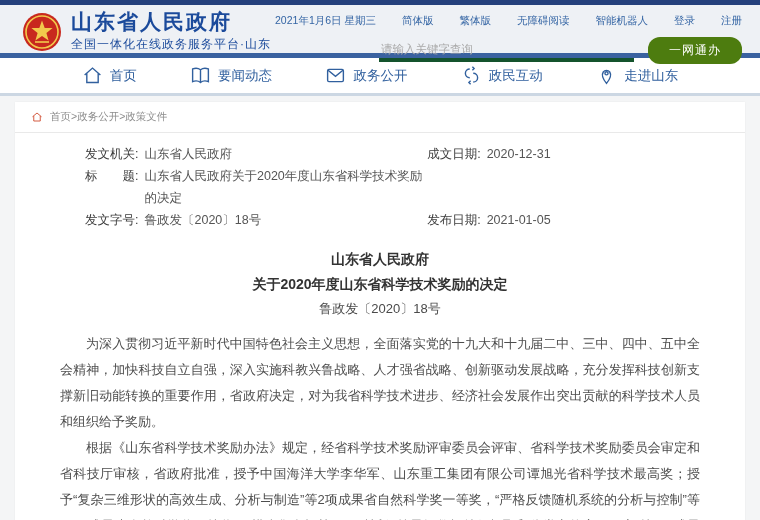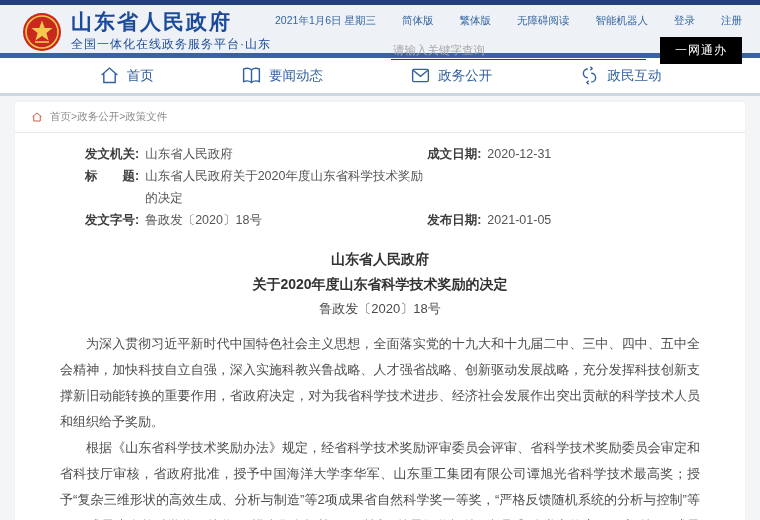--- a/index.html
+++ b/index.html
@@ -16,46 +16,46 @@
   .emblem { width:40px; height:40px; }
   .brand-text .site-title { font-size:21px; font-weight:bold; color:#1b4a9b; letter-spacing:2px; line-height:24px; }
   .brand-text .site-sub { font-size:12px; color:#1b4a9b; letter-spacing:1px; margin-top:2px; }
 
   .top-links { position:absolute; right:18px; top:9px; font-size:10.5px; color:#3465a4;
     display:flex; gap:26px; align-items:center; }
   .top-links a { color:#3465a4; }
   .top-date { color:#3465a4; }
 
   .search-area { position:absolute; right:18px; top:32px; display:flex; align-items:center; gap:14px; }
-  .search-input { width:255px; border:none; border-bottom:1px solid #14532d; background:transparent;
+  .search-input { width:255px; border:none; border-bottom:4px solid #14532d; background:transparent;
     font-size:11.5px; color:#555; padding:3px 2px; outline:none; }
   .search-input::placeholder { color:#aaa; }
-  .btn-red { background:#000000; color:#fff; font-size:12px; padding:5px 15px; border:none;
-    border-radius:0; cursor:pointer; letter-spacing:1px; }
+  .btn-red { background:#4d7c0f; color:#fff; font-size:12px; padding:5px 21px; border:none;
+    border-radius:12px; cursor:pointer; letter-spacing:1px; }
 
   
   .nav { height:38px; background:#fff; display:flex; align-items:center;
     justify-content:space-around; padding:0 55px; border-bottom:3px solid #ccd7e3; }
   .nav-item { display:flex; align-items:center; gap:7px; color:#31609e; font-size:13.5px; cursor:pointer; }
   .nav-item svg { width:21px; height:21px; stroke:#31609e; fill:none; stroke-width:1.6; }
 
   
   .page { padding:6px 15px 0 15px; }
   .card { background:#fff; min-height:412px; padding:0 0 10px 0; box-shadow:0 0 2px rgba(0,0,0,.05); }
 
   .breadcrumb { display:flex; align-items:center; gap:7px; padding:8px 16px;
     border-bottom:1px solid #e9e9e9; font-size:10.5px; color:#8d8d8d; }
   .breadcrumb svg { width:12px; height:12px; stroke:#cf4a2e; fill:none; stroke-width:1.8; }
   .crumb { color:#8d8d8d; }
   .crumb-sep { color:#8d8d8d; }
 
   
   .meta { display:grid; grid-template-columns: 58% 42%; padding:10px 70px 8px 70px; row-gap:0; }
   .meta-cell { display:flex; font-size:12.5px; line-height:22px; }
-  .meta-label { font-weight:bold; color:#3c3c3c; white-space:pre; }
+  .meta-label { font-weight:normal; color:#3c3c3c; white-space:pre; }
   .meta-value { color:#555; margin-left:6px; }
 
   
   .doc { padding:8px 45px 0 45px; }
   .doc-title { text-align:center; font-size:14px; font-weight:bold; color:#333; line-height:25px; }
   .doc-number { text-align:center; font-size:13px; color:#4a4a4a; line-height:24px; margin-top:0; }
   .doc-body { margin-top:10px; font-size:13px; color:#4d4d4d; line-height:26px; text-align:justify; }
   .doc-body p { margin:0; }
   .doc-body p.indent { text-indent:2em; }
 </style>
@@ -114,20 +114,27 @@
     </svg>
     <span>政务公开</span>
   </div>
   <div class="nav-item">
     <svg viewBox="0 0 24 24">
       <path d="M10 4.5 a5 5 0 1 0 0 10 M13 6 l2 -2 l-2 -2"></path>
       <path d="M14 19.5 a5 5 0 1 0 0 -10 M11 18 l-2 2 l2 2"></path>
     </svg>
     <span>政民互动</span>
   </div>
+  <div class="nav-item">
+    <svg viewBox="0 0 24 24">
+      <path d="M12 21 C7.5 15.5 6 11.5 8.3 8 a4.6 4.6 0 0 1 7.4 0 C18 11.5 16.5 15.5 12 21 Z"></path>
+      <circle cx="12" cy="9.5" r="1.8"></circle>
+    </svg>
+    <span>走进山东</span>
+  </div>
 </div>
 
 <div class="page">
   <div class="card">
 
     <div class="breadcrumb">
       <svg viewBox="0 0 24 24">
         <path d="M3 11.5 L12 4 L21 11.5 M5.5 10 V20 H18.5 V10"></path>
       </svg>
       <span>

